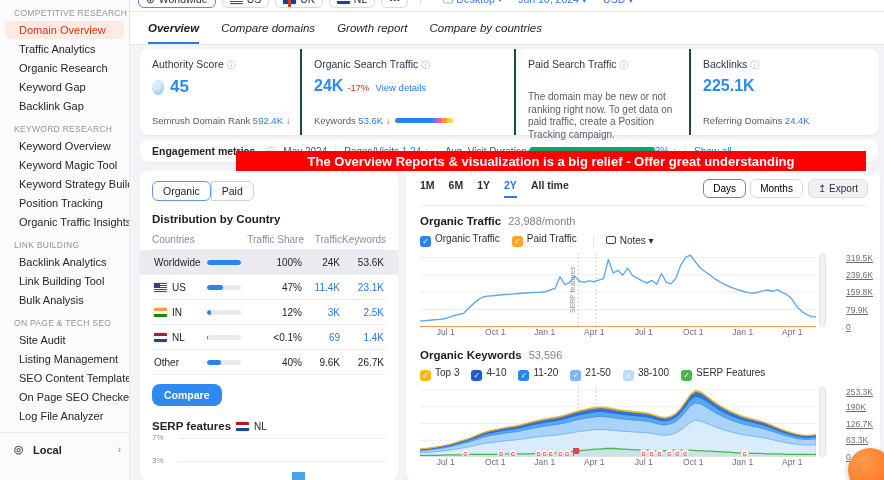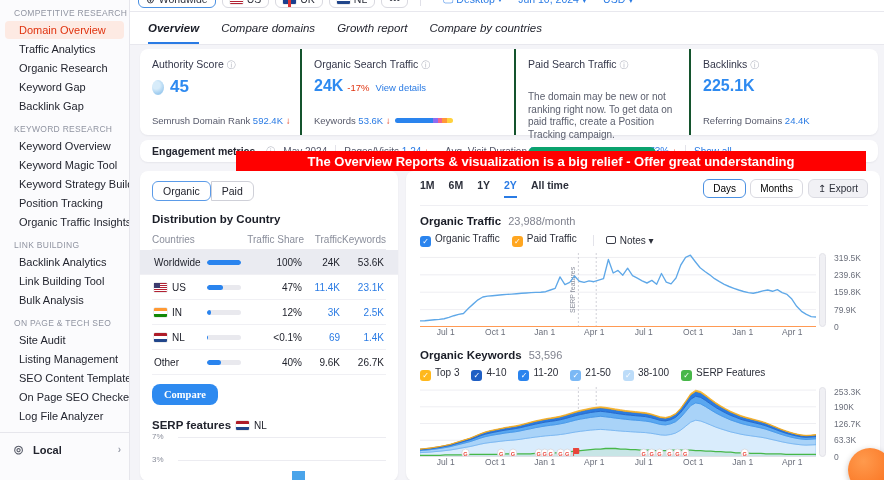--- a/index.html
+++ b/index.html
@@ -95,21 +95,21 @@
   .bar-track { width:34px; height:5px; background:#e9e9ee; border-radius:3px; overflow:hidden; }
   .bar-fill { height:100%; background:#2a84ee; border-radius:3px; }
   .flag { display:inline-block; width:13px; height:9px; border-radius:1px; box-shadow:0 0 0 .5px rgba(0,0,0,.15); }
   .flag-us { background:linear-gradient(#b22234 0 11%,#fff 11% 22%,#b22234 22% 33%,#fff 33% 44%,#b22234 44% 55%,#fff 55% 66%,#b22234 66% 77%,#fff 77% 88%,#b22234 88%); position:relative; }
   .flag-us::after { content:""; position:absolute; left:0; top:0; width:6px; height:5px; background:#3c3b6e; }
   .flag-in { background:linear-gradient(#f93 0 33%,#fff 33% 66%,#128807 66%); }
   .flag-nl { background:linear-gradient(#ae1c28 0 33%,#fff 33% 66%,#21468b 66%); }
   .flag-gb { background:#1a3f8f; position:relative; }
   .flag-gb::after { content:""; position:absolute; left:5px; top:0; width:3px; height:9px; background:#d33; box-shadow:0 3px 0 0 #d33; }
   .blue-btn { background:#2e8af0; color:#fff; border:none; border-radius:8px; font-size:10.5px;
-    font-weight:bold; padding:5px 12px; cursor:pointer;font-family:Liberation Serif, serif; }
+    font-weight:bold; padding:5px 12px; cursor:pointer; }
   .serp-head { display:flex; align-items:center; gap:5px; font-weight:bold; font-size:11.5px; margin:14px 0 6px 0; }
   .serp-chart { position:relative; height:56px; margin-top:4px; }
   .serp-grid { position:absolute; left:26px; right:0; border-top:1px solid #ececf1; }
   .serp-ytick { position:absolute; left:0; font-size:8px; color:#8a8e9b; }
   .serp-bar { position:absolute; width:13px; background:#4aa4ea; }
 
   
   .ranges-row { display:flex; gap:14px; font-size:10.5px; font-weight:bold;
     color:#2c2f3a; padding-bottom:7px; border-bottom:1px solid #efeff3; }
   .range { cursor:pointer; padding-bottom:2px; }
@@ -126,21 +126,21 @@
   .legend { display:flex; align-items:center; gap:12px; margin-top:6px; font-size:10px; color:#2c2f3a; }
   .cb { display:inline-block; width:11px; height:11px; border-radius:3px; color:#fff; font-size:8px;
     line-height:11px; text-align:center; margin-right:4px; vertical-align:-2px; }
   .notes-wrap { display:flex; align-items:center; gap:4px; margin-left:4px; padding-left:12px; border-left:1px solid #e3e3ea; }
   .notes-ico { display:inline-block; width:10px; height:8px; border:1.3px solid #3a3d49; border-radius:2px; }
   .chart-row { display:flex; margin-top:6px; }
   .plot { position:relative; flex:1; }
   .plot svg { display:block; width:100%; height:100%; }
   .vscroll { width:7px; background:#f0f0f4; border:1px solid #e2e2e8; border-radius:4px; margin-left:3px; }
   .ycol { width:42px; position:relative; font-size:8.5px; color:#6b6f7b; }
-  .ycol span { position:absolute; left:8px; }
+  .ycol span { position:absolute; left:20px;text-decoration:underline; }
   .xrow { position:relative; height:12px; font-size:8.5px; color:#6b6f7b; margin-right:52px; }
   .xrow span { position:absolute; transform:translateX(-50%); }
 
   .fab { position:absolute; right:-8px; bottom:-12px; width:44px; height:44px; border-radius:50%;
     background:radial-gradient(circle at 35% 30%, #ff9a4d, #f96a16); box-shadow:0 2px 6px rgba(0,0,0,.25); z-index:60; }
 </style>
 </head>
 <body>
 
 <div class="root">

